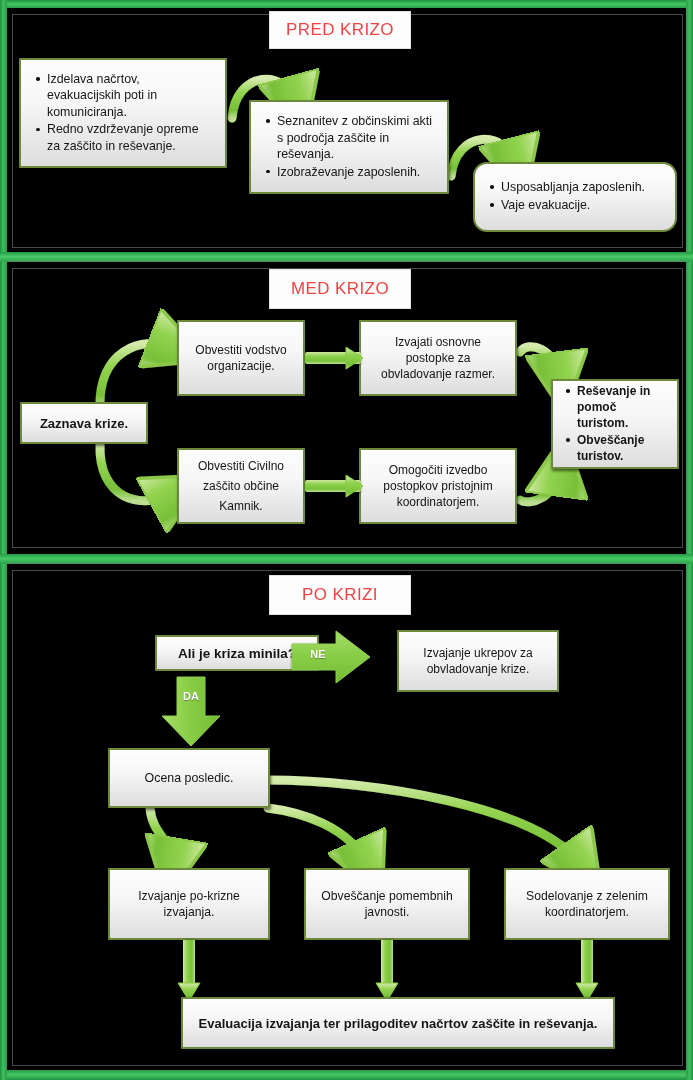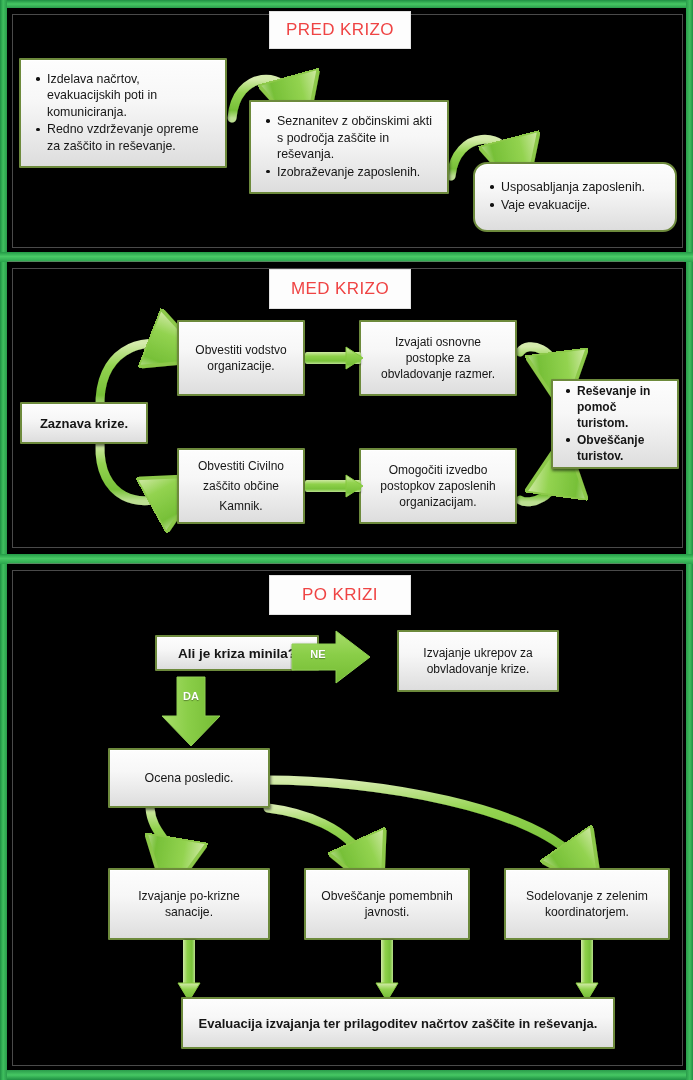--- a/index.html
+++ b/index.html
@@ -160,21 +160,21 @@
   <div class="plaque" style="left:270px;top:270px;width:140px;height:38px;font-size:17px;">MED KRIZO</div>
 
   <div class="box center bold" style="left:20px;top:402px;width:128px;height:42px;font-size:13px;">Zaznava krize.</div>
 
   <div class="box center" style="left:177px;top:320px;width:128px;height:76px;padding:4px 8px;font-size:12px;line-height:16px;">Obvestiti vodstvo organizacije.</div>
 
   <div class="box center" style="left:359px;top:320px;width:158px;height:76px;padding:4px 8px;font-size:12px;line-height:16px;">Izvajati osnovne postopke za obvladovanje razmer.</div>
 
   <div class="box center" style="left:177px;top:448px;width:128px;height:76px;padding:4px 8px;font-size:12px;line-height:20px;">Obvestiti Civilno zaščito občine Kamnik.</div>
 
-  <div class="box center" style="left:359px;top:448px;width:158px;height:76px;padding:4px 8px;font-size:12px;line-height:16px;">Omogočiti izvedbo postopkov zaposlenih organizacijam.</div>
+  <div class="box center" style="left:359px;top:448px;width:158px;height:76px;padding:4px 8px;font-size:12px;line-height:16px;">Omogočiti izvedbo postopkov pristojnim koordinatorjem.</div>
 
   <div class="box bul bold" style="left:551px;top:379px;width:128px;height:90px;padding:6px 8px;font-size:12px;line-height:16px;">
     <ul>
       <li>Reševanje in pomoč turistom.</li>
       <li>Obveščanje turistov.</li>
     </ul>
   </div>
 
   <div class="bar-h" style="left:305px;top:352px;width:56px;"></div>
   <svg style="position:absolute;left:345px;top:344px;width:22px;height:28px;">
@@ -211,21 +211,21 @@
         <stop offset="45%" stop-color="#8ace48"></stop>
         <stop offset="100%" stop-color="#74bb33"></stop>
       </linearGradient>
     </defs>
     <path d="M19,1 L47,1 L47,40 L62,40 L33,70 L4,40 L19,40 z" fill="url(#gArrD)" stroke="#8fcf52" stroke-width="1" style="filter:drop-shadow(1.5px 2px 2px rgba(0,0,0,.55))"></path>
   </svg>
   <div class="arrow-label" style="left:163px;top:690px;width:56px;text-align:center;font-size:11px;">DA</div>
 
   <div class="box center" style="left:108px;top:748px;width:162px;height:60px;font-size:12.4px;">Ocena posledic.</div>
 
-  <div class="box center" style="left:108px;top:868px;width:162px;height:72px;padding:4px 8px;font-size:12.2px;line-height:16px;">Izvajanje po-krizne sanacije.</div>
+  <div class="box center" style="left:108px;top:868px;width:162px;height:72px;padding:4px 8px;font-size:12.2px;line-height:16px;">Izvajanje po-krizne izvajanja.</div>
 
   <div class="box center" style="left:304px;top:868px;width:166px;height:72px;padding:20px 8px;font-size:12.2px;line-height:16px;">Obveščanje pomembnih javnosti.</div>
 
   <div class="box center" style="left:504px;top:868px;width:166px;height:72px;padding:4px 8px;font-size:12.2px;line-height:16px;">Sodelovanje z zelenim koordinatorjem.</div>
 
   <div class="bar-v" style="left:183px;top:940px;height:52px;"></div>
   <svg style="position:absolute;left:175px;top:982px;width:28px;height:22px;">
     <path d="M3,1 L25,1 L14,19 z" fill="url(#gLeaf)" stroke="#86c93f" stroke-width="1"></path>
   </svg>
 

